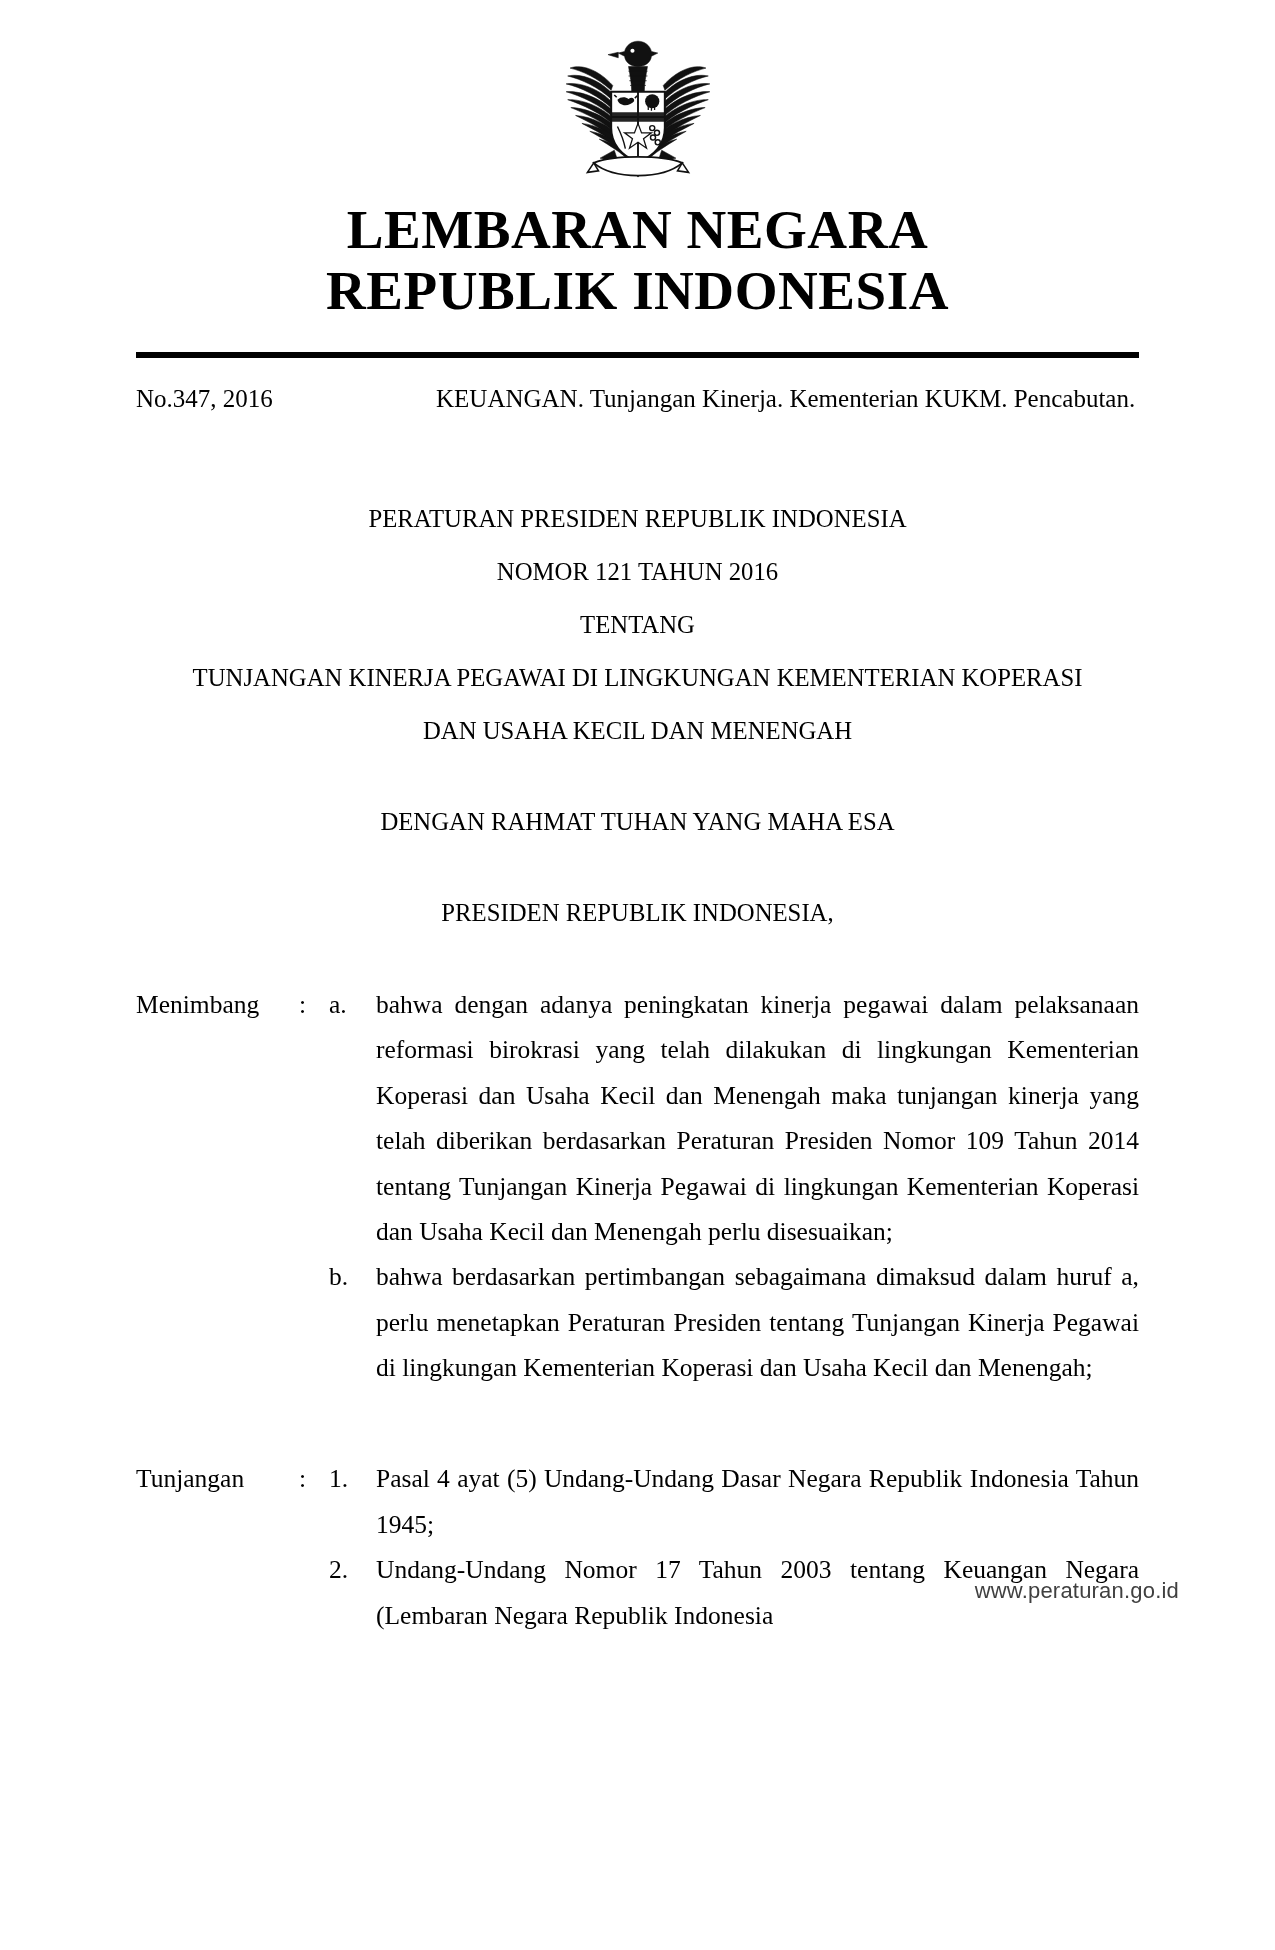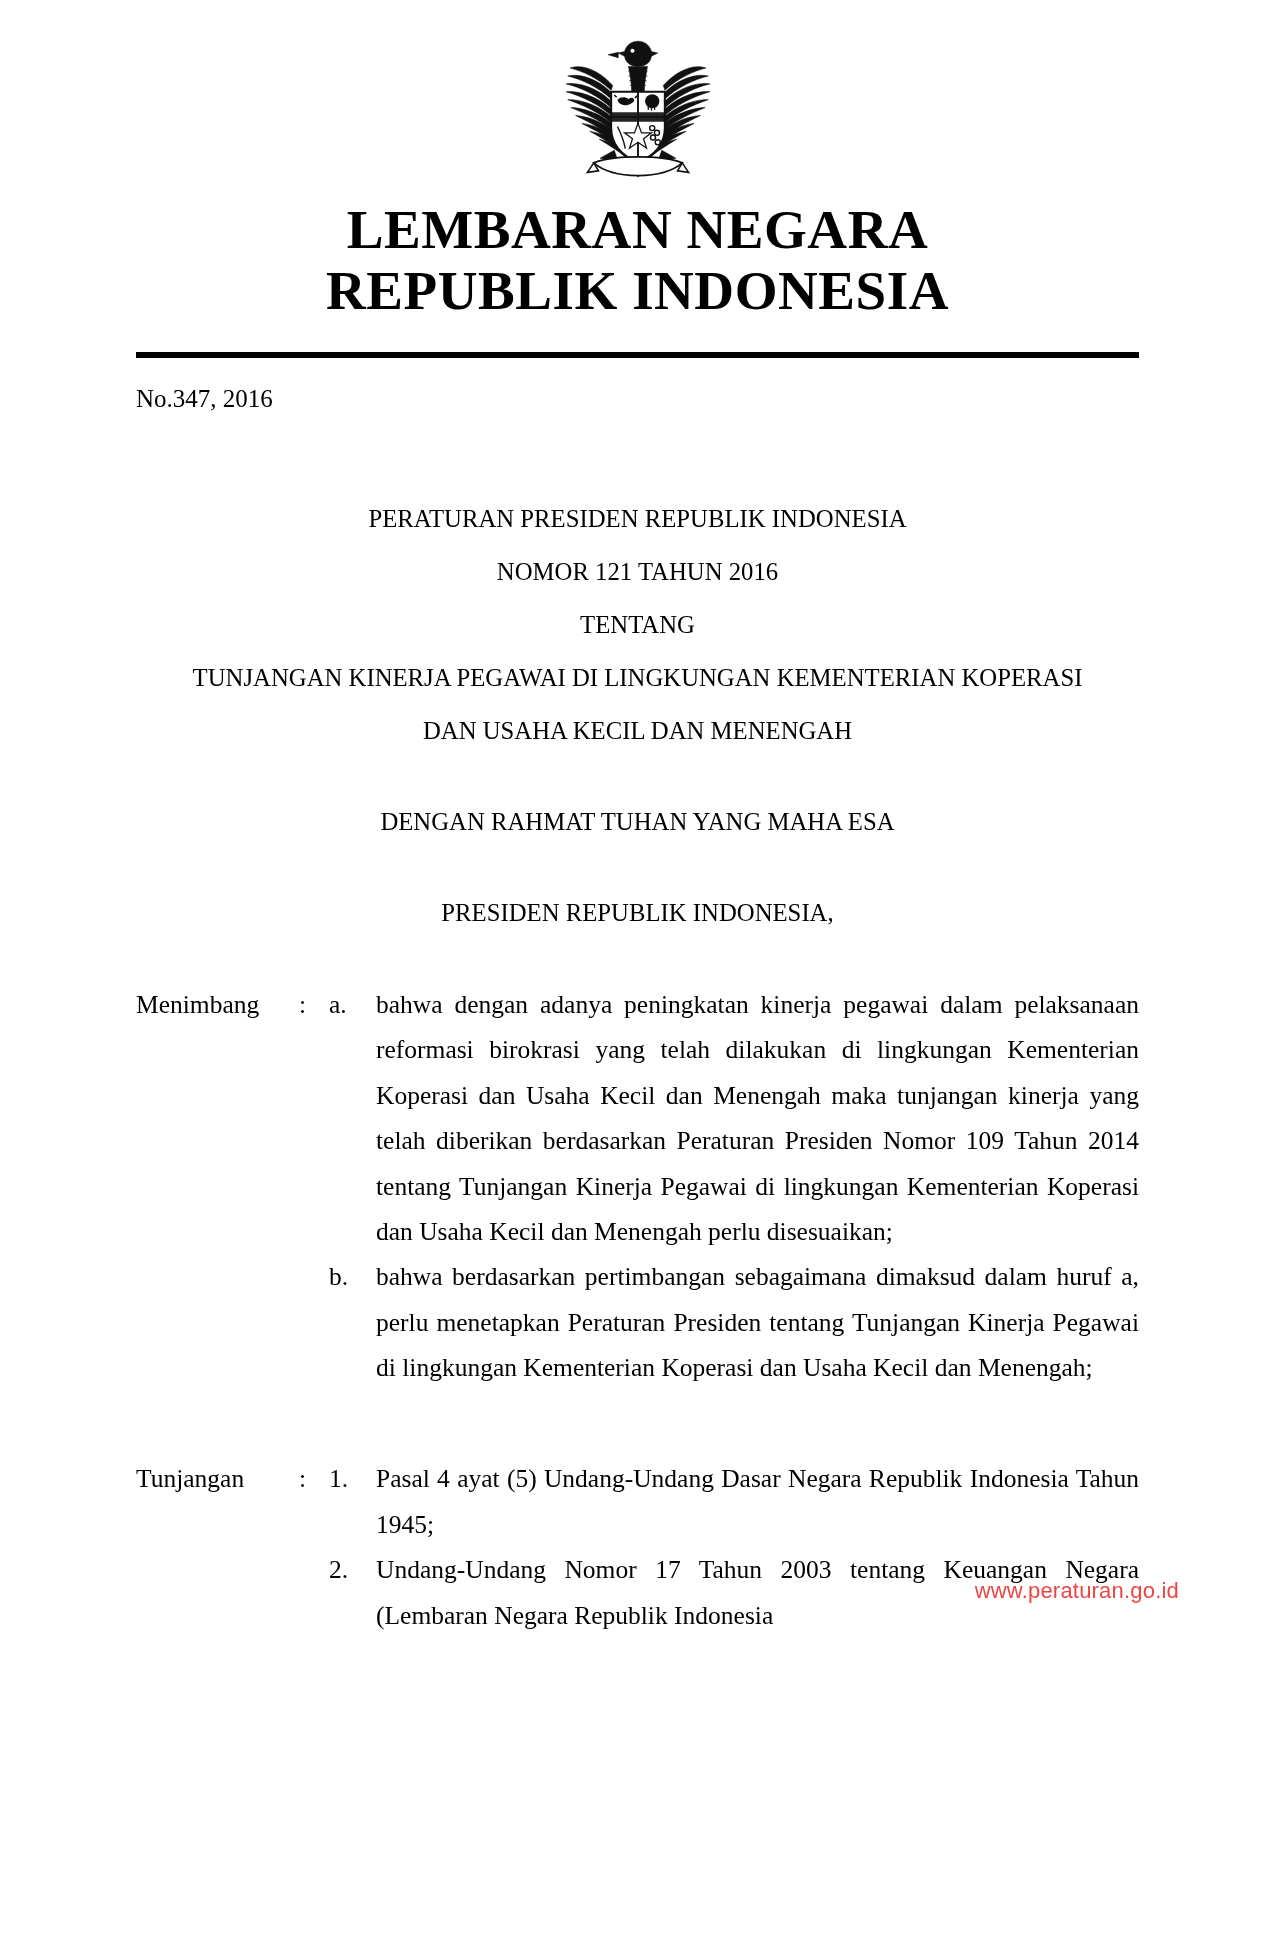--- a/index.html
+++ b/index.html
@@ -141,21 +141,21 @@
   }
   .section-gap { height: 44px; }
 
   
   .footer {
     position: absolute;
     bottom: 48px;
     right: 96px;
     font-family: "Liberation Sans", "DejaVu Sans", sans-serif;
     font-size: 22px;
-    color: #ef4444;
+    color: #404040;
     letter-spacing: 0.2px;
   }
 </style>
 </head>
 <body>
 
 <div class="page">
 
   <div class="emblem-wrap">
     <svg class="emblem" viewBox="0 0 200 192" aria-hidden="true">
@@ -248,20 +248,21 @@
 
   <div class="masthead">
     <span class="ln1">LEMBARAN NEGARA</span>
     <span class="ln2">REPUBLIK INDONESIA</span>
   </div>
 
   <div class="rule"></div>
 
   <div class="gazette-row">
     <div class="gazette-no">No.347, 2016</div>
+    <div class="gazette-subject">KEUANGAN. Tunjangan Kinerja. Kementerian KUKM. Pencabutan.</div>
   </div>
 
   <div class="title-block">
     <span class="tline">PERATURAN PRESIDEN REPUBLIK INDONESIA</span>
     <span class="tline">NOMOR 121 TAHUN 2016</span>
     <span class="tline">TENTANG</span>
     <span class="tline">TUNJANGAN KINERJA PEGAWAI DI LINGKUNGAN KEMENTERIAN KOPERASI</span>
     <span class="tline">DAN USAHA KECIL DAN MENENGAH</span>
     <span class="tline gap-before">DENGAN RAHMAT TUHAN YANG MAHA ESA</span>
     <span class="tline gap-before">PRESIDEN REPUBLIK INDONESIA,</span>

